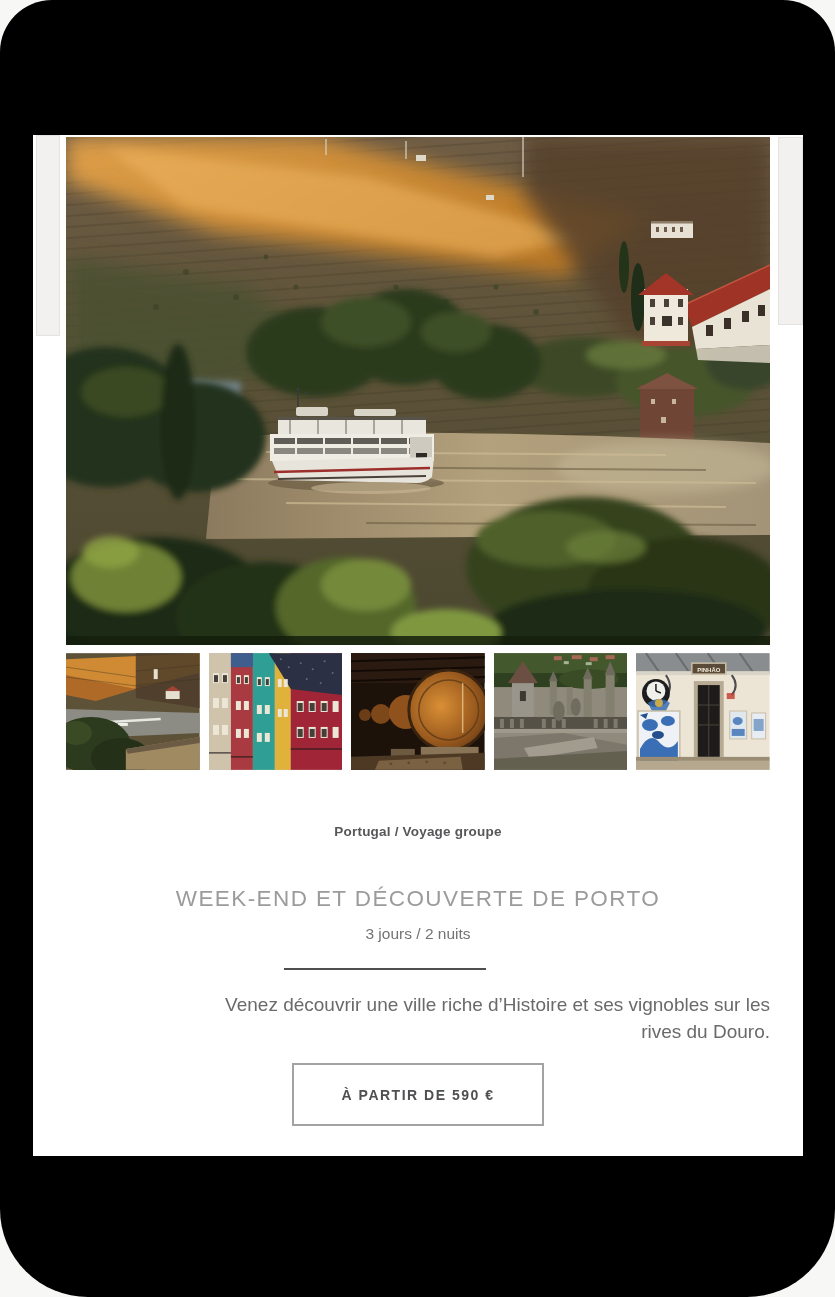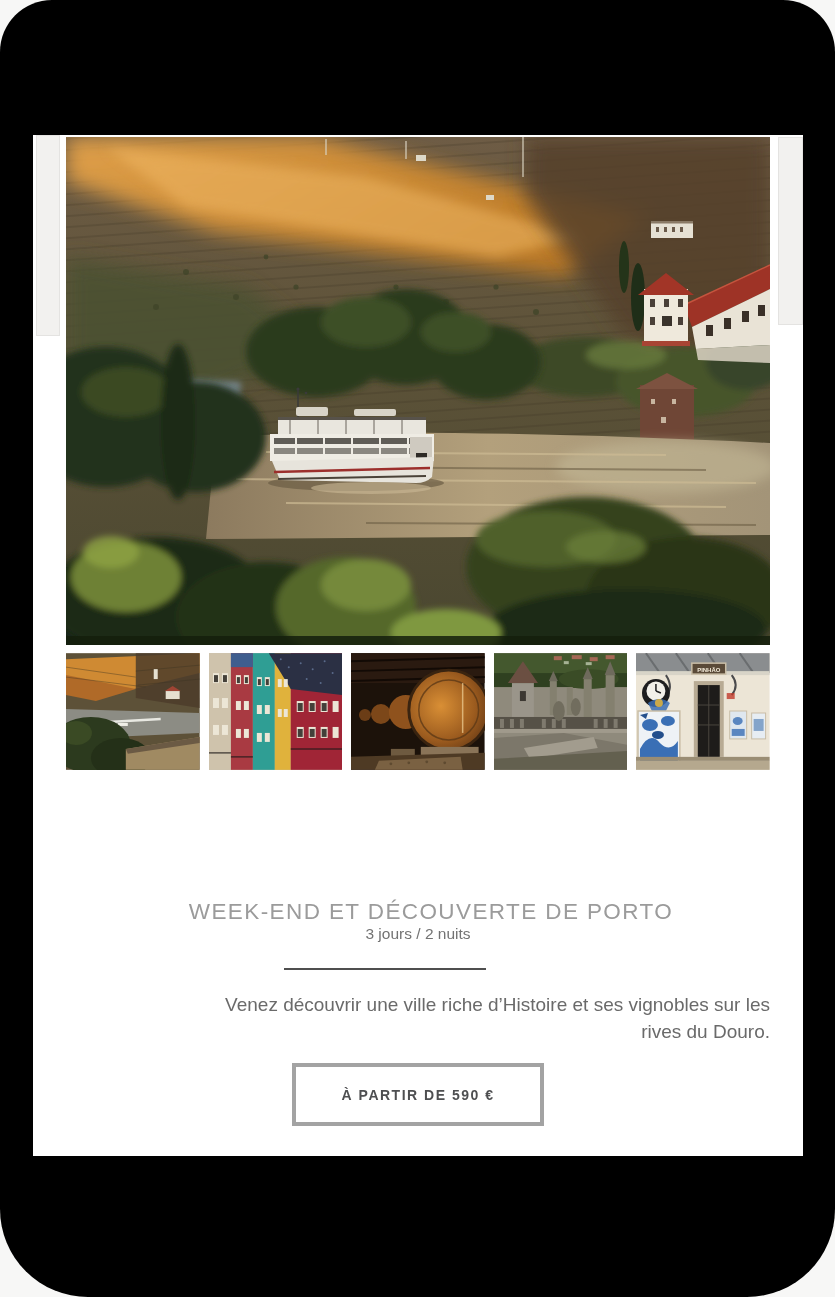--- a/index.html
+++ b/index.html
@@ -30,42 +30,42 @@
     display:flex;gap:9px;
   }
   .thumb{flex:1;height:117px;overflow:hidden;cursor:pointer;}
   .thumb svg{display:block;width:100%;height:100%;}
   .breadcrumb{
     position:absolute;left:33px;top:689px;width:704px;text-align:center;
     font-size:13.5px;font-weight:bold;color:#57575a;letter-spacing:.2px;
   }
   .breadcrumb span{cursor:pointer;}
   .trip-title{
-    position:absolute;left:33px;top:751px;width:704px;margin:13px;text-align:center;
+    position:absolute;left:33px;top:751px;width:704px;margin:0;text-align:center;
     font-size:22.5px;font-weight:300;color:#9b9b9b;letter-spacing:1.4px;
   }
   .trip-duration{
     position:absolute;left:33px;top:790px;width:704px;text-align:center;
     font-size:15.5px;color:#737373;
   }
   .divider{
     position:absolute;left:50%;top:833px;width:202px;height:2px;margin-left:-134px;
     background:#4f4f4f;
   }
   .trip-description{
     position:absolute;left:33px;top:856px;width:704px;text-align:right;
     font-size:19px;line-height:27px;color:#6a6a6a;
   }
   .trip-description .inner{display:inline-block;max-width:545px;}
   .btn-row{
     position:absolute;left:33px;top:928px;width:704px;
     display:flex;justify-content:center;
   }
   .price-button{
-    width:252px;height:63px;background:#fff;border:4px solid #a3a3a3;
+    width:252px;height:63px;background:#fff;border:2px solid #a3a3a3;
     font-family:"Liberation Sans", sans-serif;
     font-size:14px;font-weight:bold;letter-spacing:1.5px;color:#4e4f51;
     cursor:pointer;
   }
 </style>
 </head>
 <body>
 
 <div class="device-frame"></div>
 
@@ -519,20 +519,23 @@
           </g>
         <rect x="116" y="60" width="14" height="26" fill="#e7edf3" stroke="#c9bda6" stroke-width="1"></rect>
         <rect x="118" y="66" width="10" height="12" fill="#5a84b8" opacity="0.7"></rect>
         <rect x="91" y="40" width="8" height="6" fill="#c0392b" opacity="0.8"></rect>
         <rect x="0" y="108" width="134" height="9" fill="#b5a88e"></rect>
         <rect x="0" y="104" width="134" height="4" fill="#9a8d74"></rect>
       </svg>
     </div>
   </div>
 
+  <div class="breadcrumb">
+    <span>Portugal</span><span> / </span><span>Voyage groupe</span>
+  </div>
 
   <h1 class="trip-title">WEEK-END ET DÉCOUVERTE DE PORTO</h1>
 
   <div class="trip-duration">3 jours / 2 nuits</div>
 
   <div class="divider"></div>
 
   <div class="trip-description">
     <span class="inner">Venez découvrir une ville riche d’Histoire et ses vignobles sur les rives du Douro.</span>
   </div>

